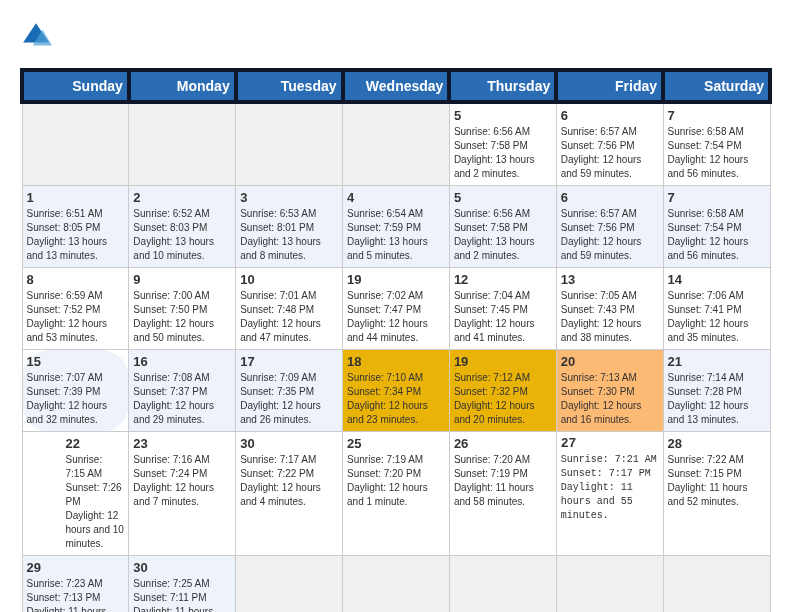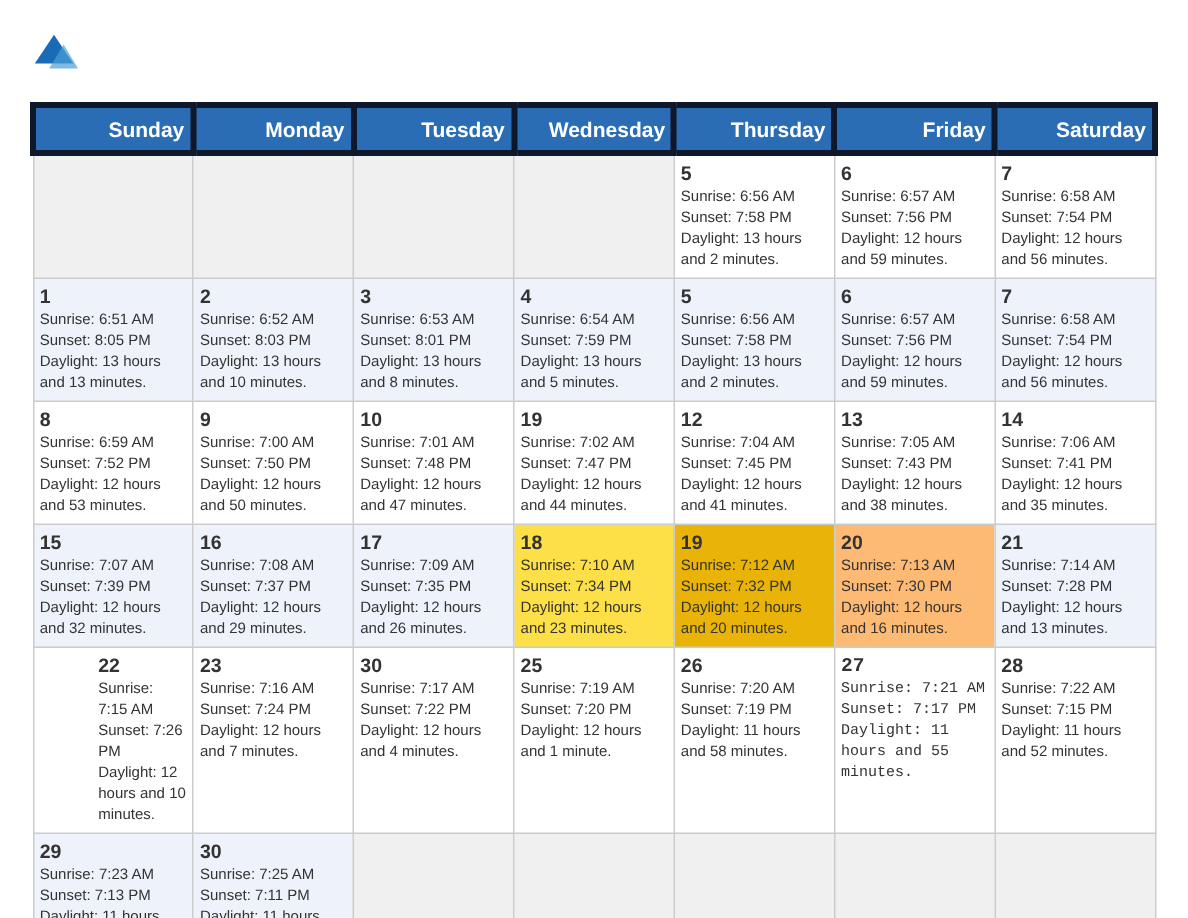--- a/index.html
+++ b/index.html
@@ -198,33 +198,33 @@
         <td style="background-color: rgb(255, 255, 255); margin-left: 40px;">
         <span class="day-number">13</span>
         <div class="day-info">Sunrise: 7:05 AM<br>Sunset: 7:43 PM<br>Daylight: 12 hours and 38 minutes.</div>
       </td>
         <td style="background-color: rgb(255, 255, 255);">
         <span class="day-number">14</span>
         <div class="day-info">Sunrise: 7:06 AM<br>Sunset: 7:41 PM<br>Daylight: 12 hours and 35 minutes.</div>
       </td>
       </tr>
       <tr>
-        <td style="background-color: rgb(238, 243, 251);">
+        <td style="background-color: rgb(238, 243, 251); border-radius: 28px;">
         <span class="day-number">15</span>
         <div class="day-info">Sunrise: 7:07 AM<br>Sunset: 7:39 PM<br>Daylight: 12 hours and 32 minutes.</div>
       </td>
         <td style="background-color: rgb(238, 243, 251);">
         <span class="day-number">16</span>
         <div class="day-info">Sunrise: 7:08 AM<br>Sunset: 7:37 PM<br>Daylight: 12 hours and 29 minutes.</div>
       </td>
         <td style="background-color: rgb(238, 243, 251);">
         <span class="day-number">17</span>
         <div class="day-info">Sunrise: 7:09 AM<br>Sunset: 7:35 PM<br>Daylight: 12 hours and 26 minutes.</div>
       </td>
-        <td style="background-color: #fde047;">
+        <td style="background-color: #eab308;">
         <span class="day-number">18</span>
         <div class="day-info">Sunrise: 7:10 AM<br>Sunset: 7:34 PM<br>Daylight: 12 hours and 23 minutes.</div>
       </td>
         <td style="background-color: #eab308; margin-left: 16px;">
         <span class="day-number">19</span>
         <div class="day-info">Sunrise: 7:12 AM<br>Sunset: 7:32 PM<br>Daylight: 12 hours and 20 minutes.</div>
       </td>
         <td style="background-color: #fdba74;">
         <span class="day-number">20</span>
         <div class="day-info">Sunrise: 7:13 AM<br>Sunset: 7:30 PM<br>Daylight: 12 hours and 16 minutes.</div>

